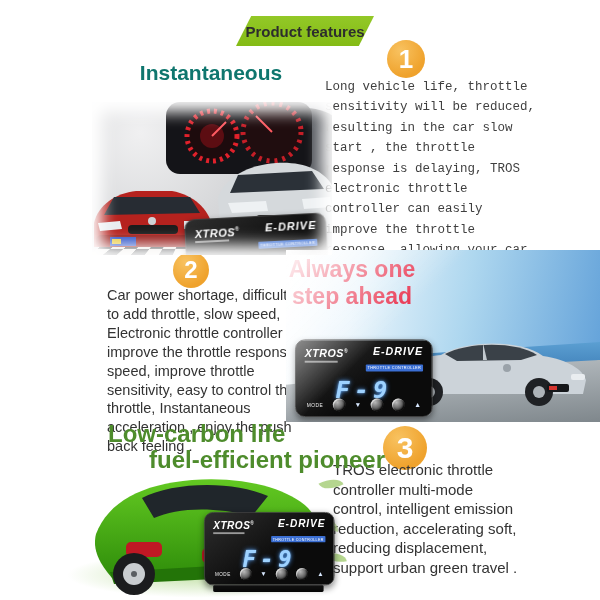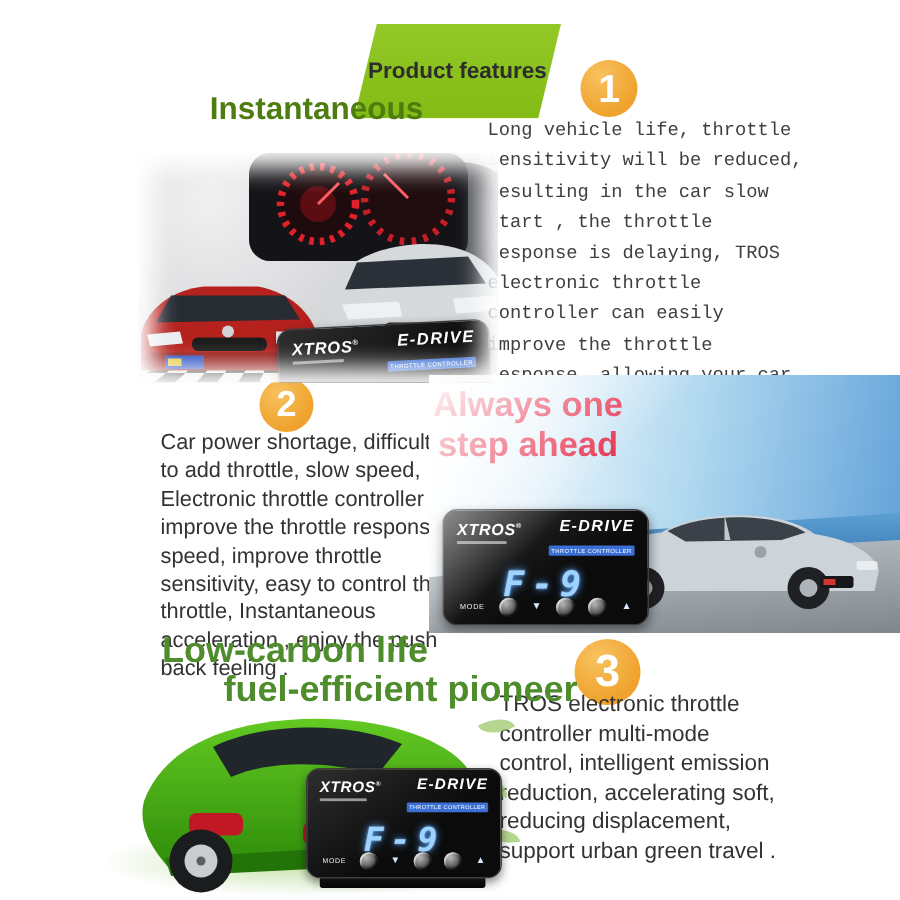--- a/index.html
+++ b/index.html
@@ -1,36 +1,36 @@
 <!DOCTYPE html>
 <html><head>
 <meta charset="utf-8">
 <style>
   html,body{margin:0;padding:0;background:#ffffff;}
   .page{position:relative;width:600px;height:600px;background:#fff;overflow:hidden;
         font-family:"Liberation Sans",sans-serif;}
 
   
-  .banner{position:absolute;left:236px;top:16px;width:138px;height:63px;
+  .banner{position:absolute;left:236px;top:16px;width:138px;height:30px;
           background:linear-gradient(180deg,#93c827,#84bb15);
           clip-path:polygon(11% 0,100% 0,89% 100%,0 100%);
           display:flex;align-items:center;justify-content:center;
           font-size:15px;font-weight:bold;color:#2d2d2d;}
 
   
   .num{position:absolute;border-radius:50%;
        background:radial-gradient(circle at 35% 28%,#f8c260,#efa22c 70%);
        color:#fff;font-weight:bold;display:flex;align-items:center;justify-content:center;}
   .num1{left:387px;top:40px;width:38px;height:38px;font-size:26px;}
   .num2{left:173px;top:252px;width:36px;height:36px;font-size:24px;}
   .num3{left:383px;top:426px;width:44px;height:44px;font-size:30px;}
 
   
   .h-red1{position:absolute;left:86px;top:60px;width:250px;text-align:center;
-          color:#4d7c0f;font-weight:bold;font-size:21px;line-height:25px;z-index:8;}
+          color:#0f766e;font-weight:bold;font-size:21px;line-height:25px;z-index:8;}
   .h-red2{position:absolute;left:284px;top:256px;width:136px;text-align:center;
           color:#e8304c;font-weight:bold;font-size:23px;line-height:27px;z-index:8;}
   .h-green{position:absolute;color:#4e8c2c;font-weight:bold;font-size:24px;line-height:26px;z-index:8;}
   .h-green.l1{left:108px;top:421px;}
   .h-green.l2{left:149px;top:447px;}
 
   
   .body1{position:absolute;left:325px;top:77px;width:214px;
          font-family:"Liberation Mono",monospace;font-size:12.5px;line-height:20.4px;color:#3f3f3f;}
   .body2{position:absolute;left:107px;top:286px;width:196px;

